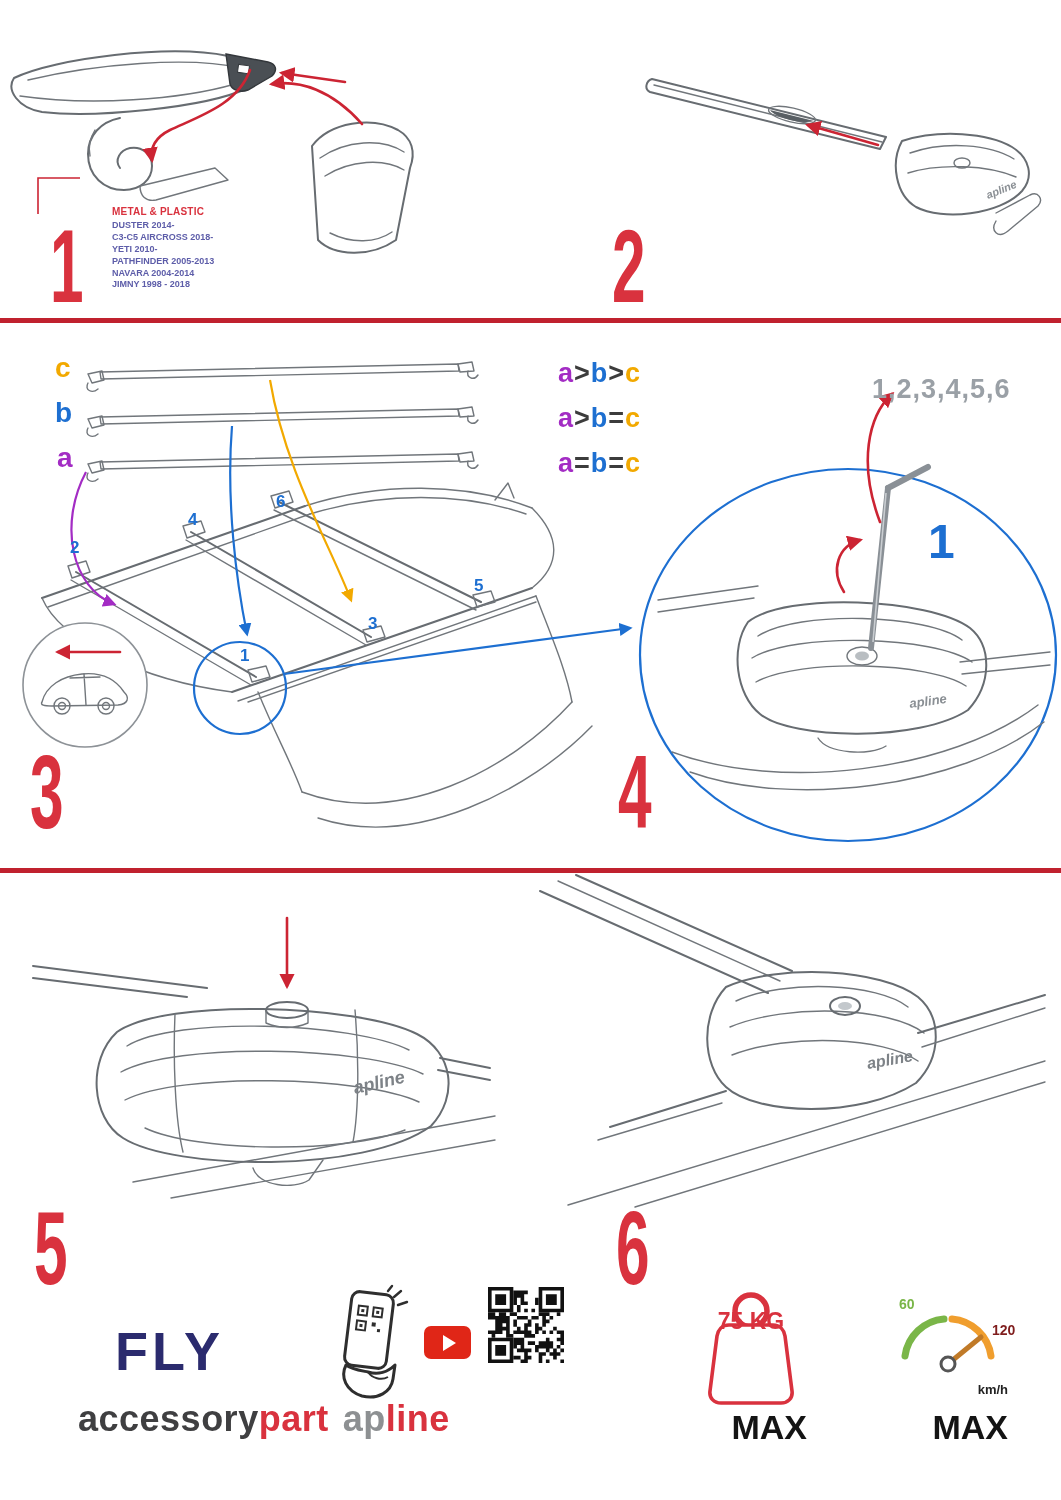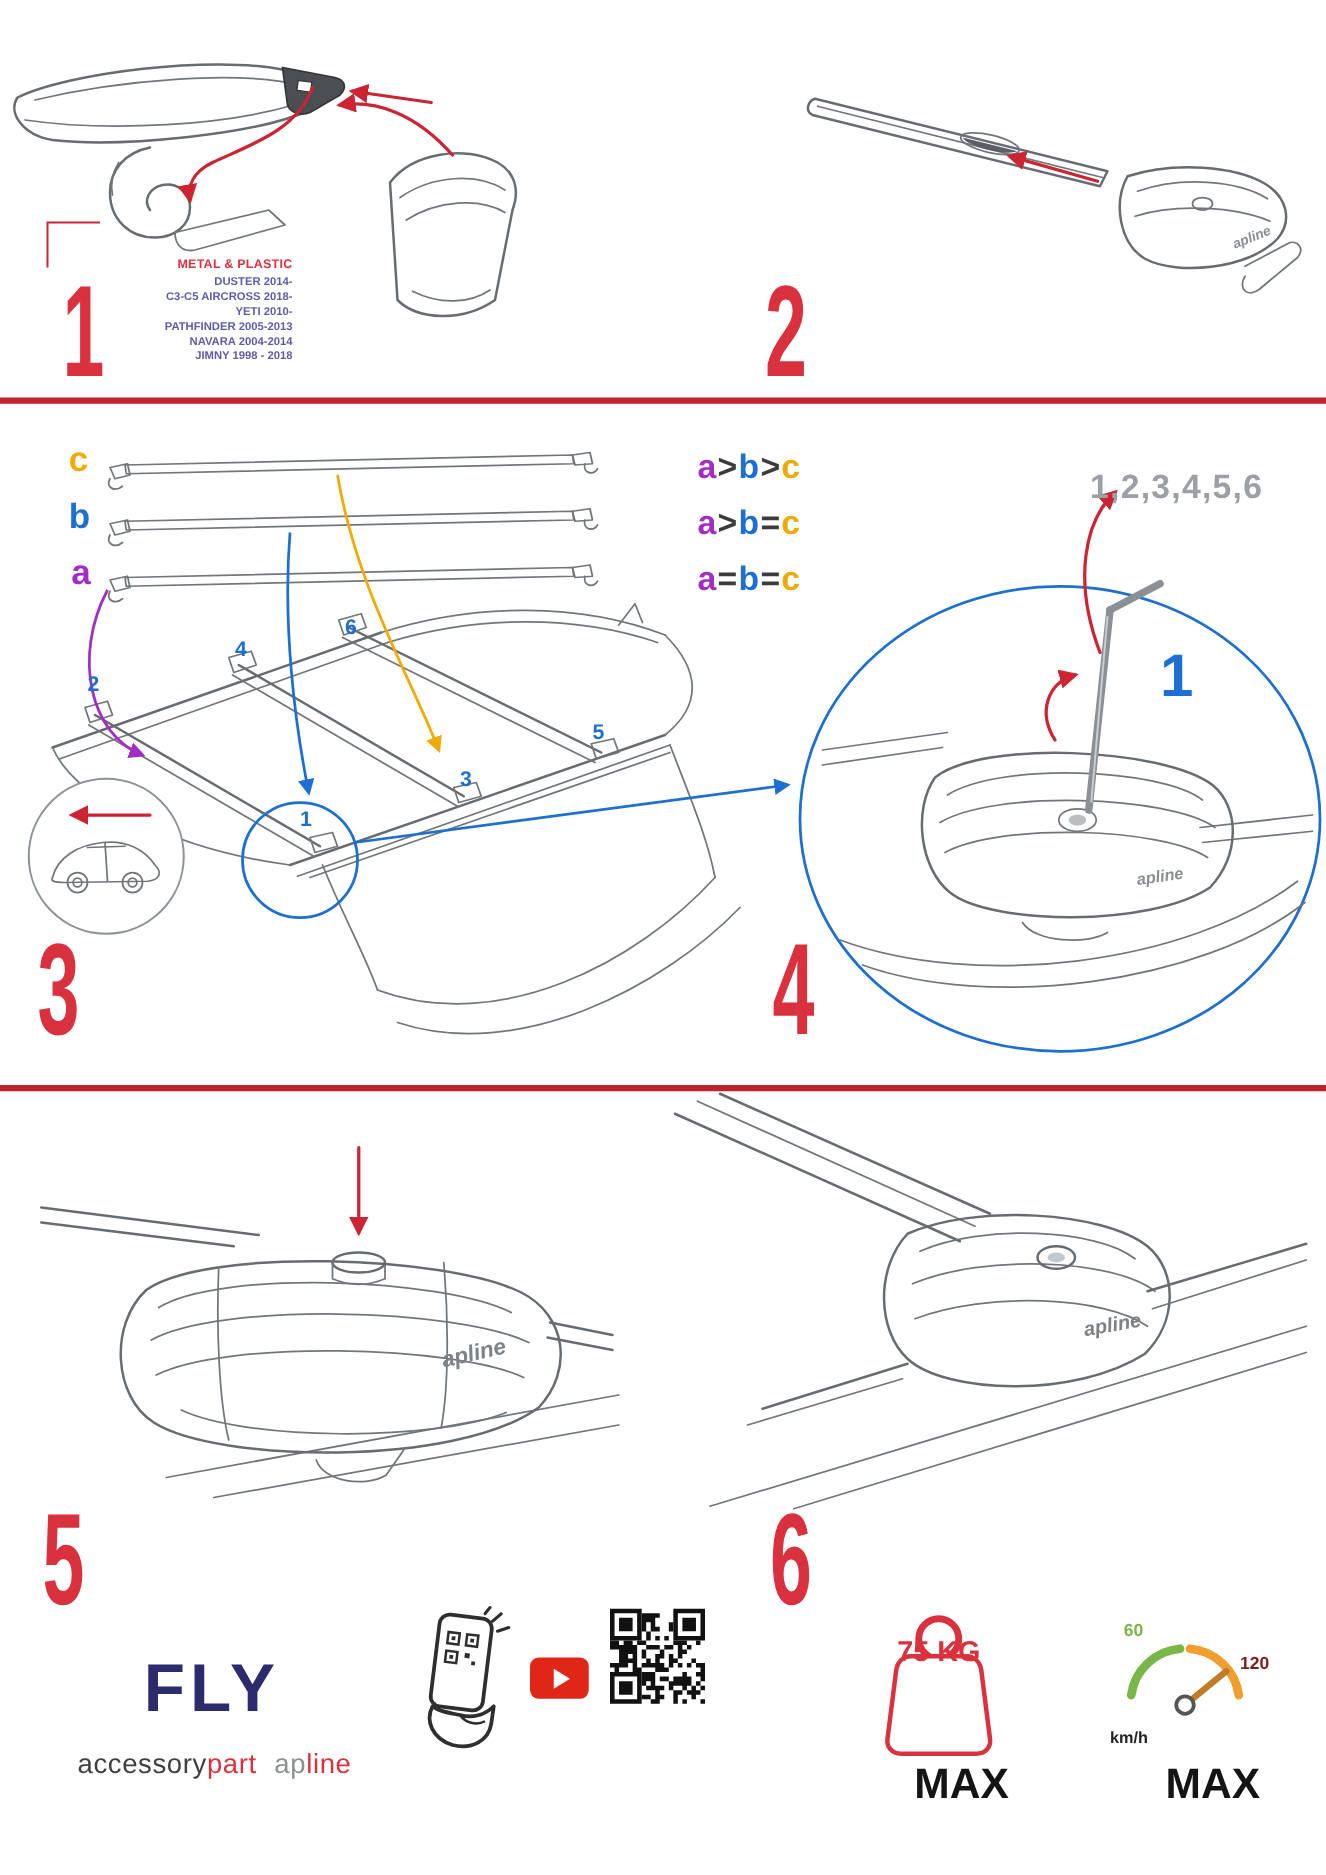--- a/index.html
+++ b/index.html
@@ -5,45 +5,45 @@
 <style>
   *{margin:0;padding:0;box-sizing:border-box}
   html,body{background:#fff}
   .page{position:relative;width:1061px;height:1500px;background:#fff;font-family:"Liberation Sans",sans-serif;overflow:hidden}
   .page > svg{position:absolute;overflow:visible}
   svg text{font-family:"Liberation Sans",sans-serif}
 
   .bignum{position:absolute;color:#d9323e;font-weight:700;font-size:104px;line-height:.85;transform:scaleX(.58);transform-origin:left top}
   .divider{position:absolute;left:0;width:1061px;height:5px;background:#c0212e}
 
-  .models{position:absolute;left:92px;top:206px;width:142px;text-align:right}
+  .models{position:absolute;left:112px;top:206px;width:142px;text-align:left}
   .models .metal{color:#d9323e;font-size:10px;font-weight:700;letter-spacing:.2px;margin-bottom:3px}
   .models .model{color:#5d5da9;font-size:9px;font-weight:700;line-height:1.32}
 
   .barlabel{position:absolute;font-size:28px;font-weight:700}
   .legend-row{position:absolute;left:558px;font-size:27px;font-weight:700;letter-spacing:1px}
   .col-a{color:#a32cc4}.col-b{color:#1d6fd1}.col-c{color:#f2a900}.col-op{color:#3c3c3c}
 
   .rpos{position:absolute;color:#1d6fd1;font-size:17px;font-weight:700}
   .seq{position:absolute;left:872px;top:374px;color:#9aa0a6;font-size:27px;font-weight:700;letter-spacing:1px}
   .step-hl{position:absolute;left:928px;top:514px;color:#1d6fd1;font-size:48px;font-weight:700}
 
   .fly{position:absolute;left:115px;top:1320px;color:#2b2b6e;font-size:54px;font-weight:600;letter-spacing:4px}
-  .brandline{position:absolute;left:62px;top:1398px;font-size:22px;font-weight:400;letter-spacing:.5px}
+  .brandline{position:absolute;left:78px;top:1398px;font-size:36px;font-weight:700;letter-spacing:.5px}
   .c-dark{color:#3f3f41}.c-red{color:#d9323e}.c-gray{color:#8d9092}
   .apline-gap{display:inline-block;width:14px}
 
   .yt{position:absolute;left:424px;top:1326px;width:47px;height:33px;background:#e02617;border-radius:7px;display:flex;align-items:center;justify-content:center}
   .yt-tri{width:0;height:0;border-left:13px solid #fff;border-top:8px solid transparent;border-bottom:8px solid transparent;margin-left:3px}
 
   .maxlabel{position:absolute;font-size:34px;font-weight:700;color:#141414;text-align:right}
   .wkg{position:absolute;left:695px;top:1308px;width:112px;text-align:center;color:#d9323e;font-size:23px;font-weight:700}
   .sp60{position:absolute;left:899px;top:1296px;color:#7ab648;font-size:14px;font-weight:700}
   .sp120{position:absolute;left:992px;top:1322px;color:#7f1d1d;font-size:14px;font-weight:700}
-  .spunit{position:absolute;left:888px;top:1382px;width:120px;text-align:left;color:#222;font-size:13px;font-weight:700}
+  .spunit{position:absolute;left:888px;top:1382px;width:120px;text-align:right;color:#222;font-size:13px;font-weight:700}
 
   .sk{fill:none;stroke:#71767b;stroke-width:1.4;stroke-linecap:round;stroke-linejoin:round}
   .sk2{fill:none;stroke:#676c71;stroke-width:2;stroke-linecap:round;stroke-linejoin:round}
   .red{fill:none;stroke:#cc2433;stroke-width:2.6;stroke-linecap:round}
   .redthin{fill:none;stroke:#cc2433;stroke-width:1.6}
   .blue{fill:none;stroke:#1d6fd1;stroke-width:2.2}
   .purple{fill:none;stroke:#a32cc4;stroke-width:2.2}
   .orange{fill:none;stroke:#f2a900;stroke-width:2.2}
 </style>
 </head>

